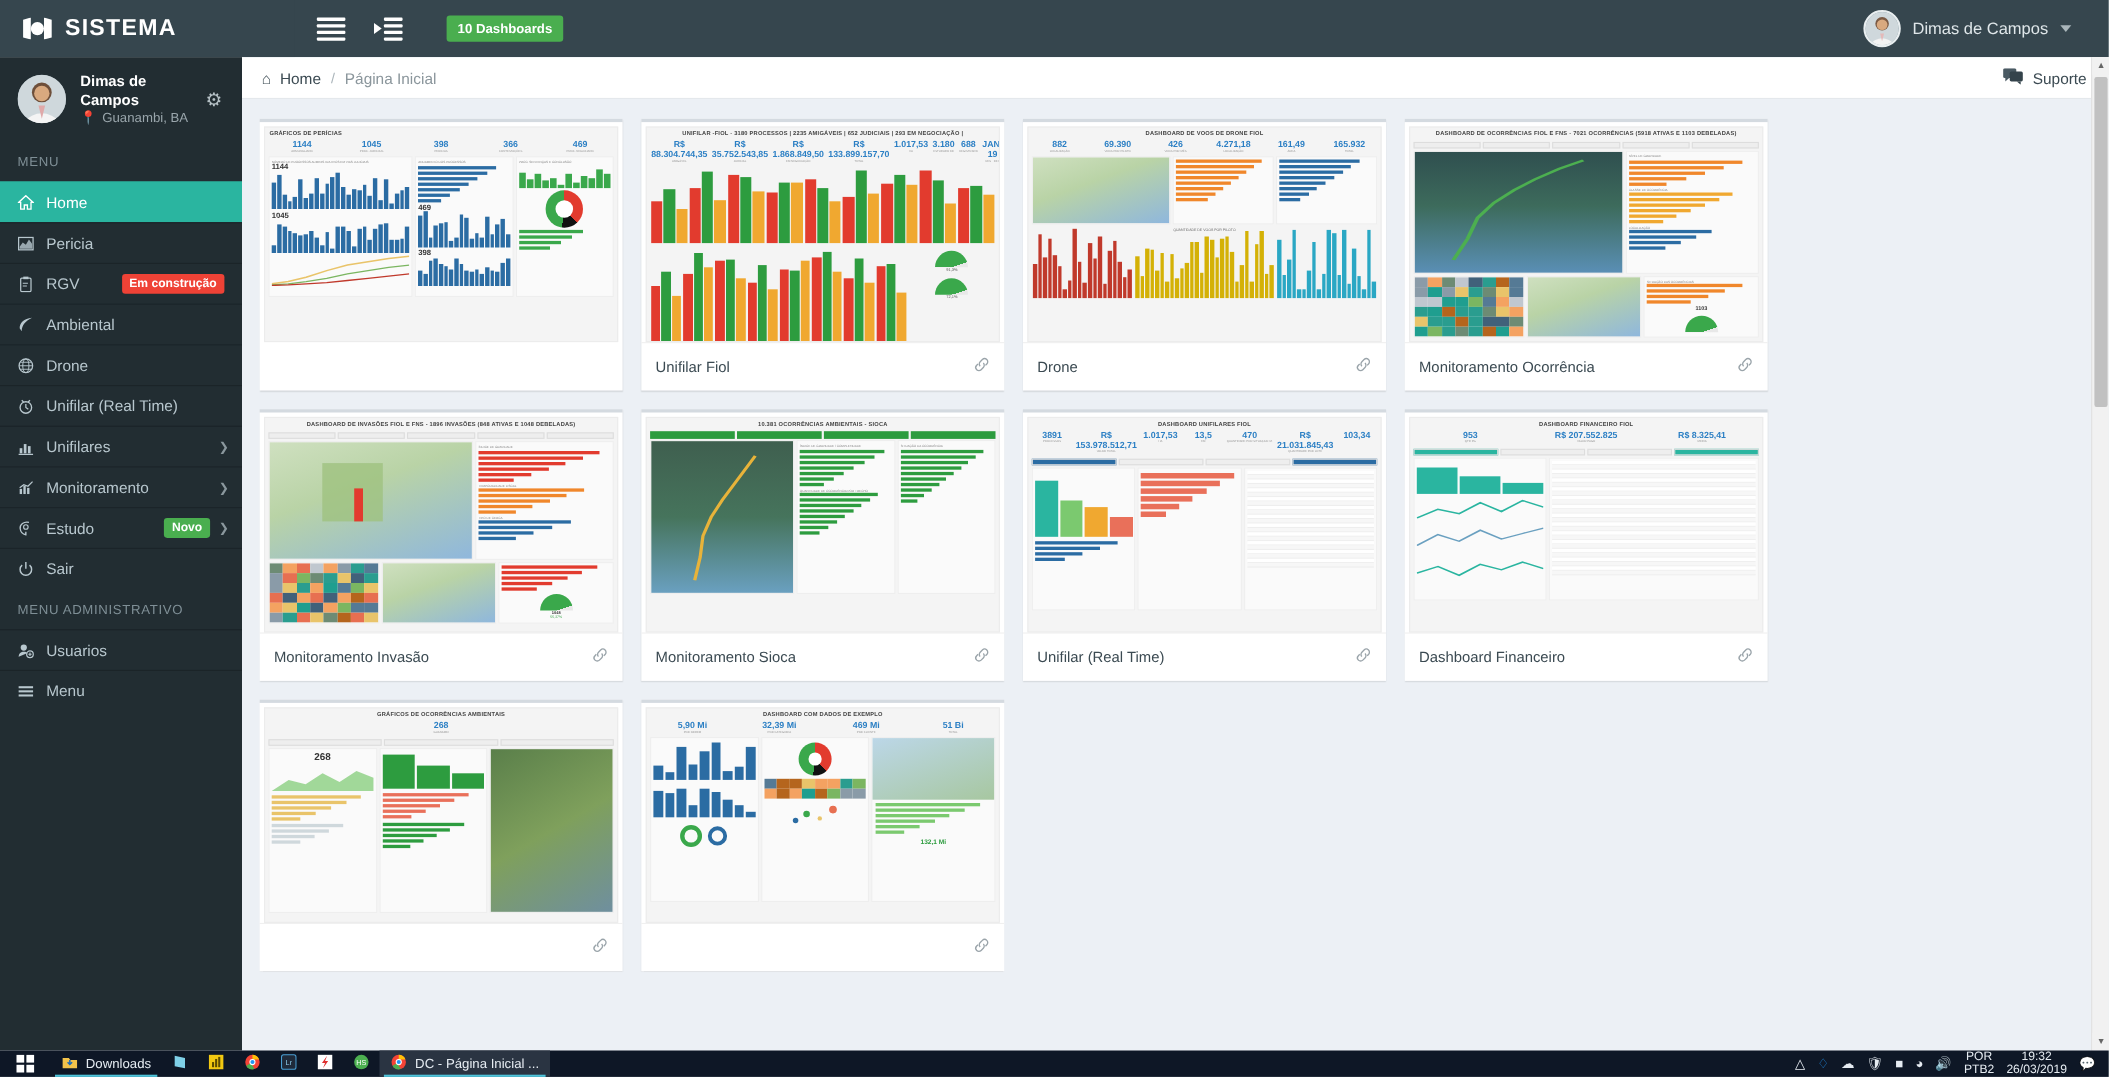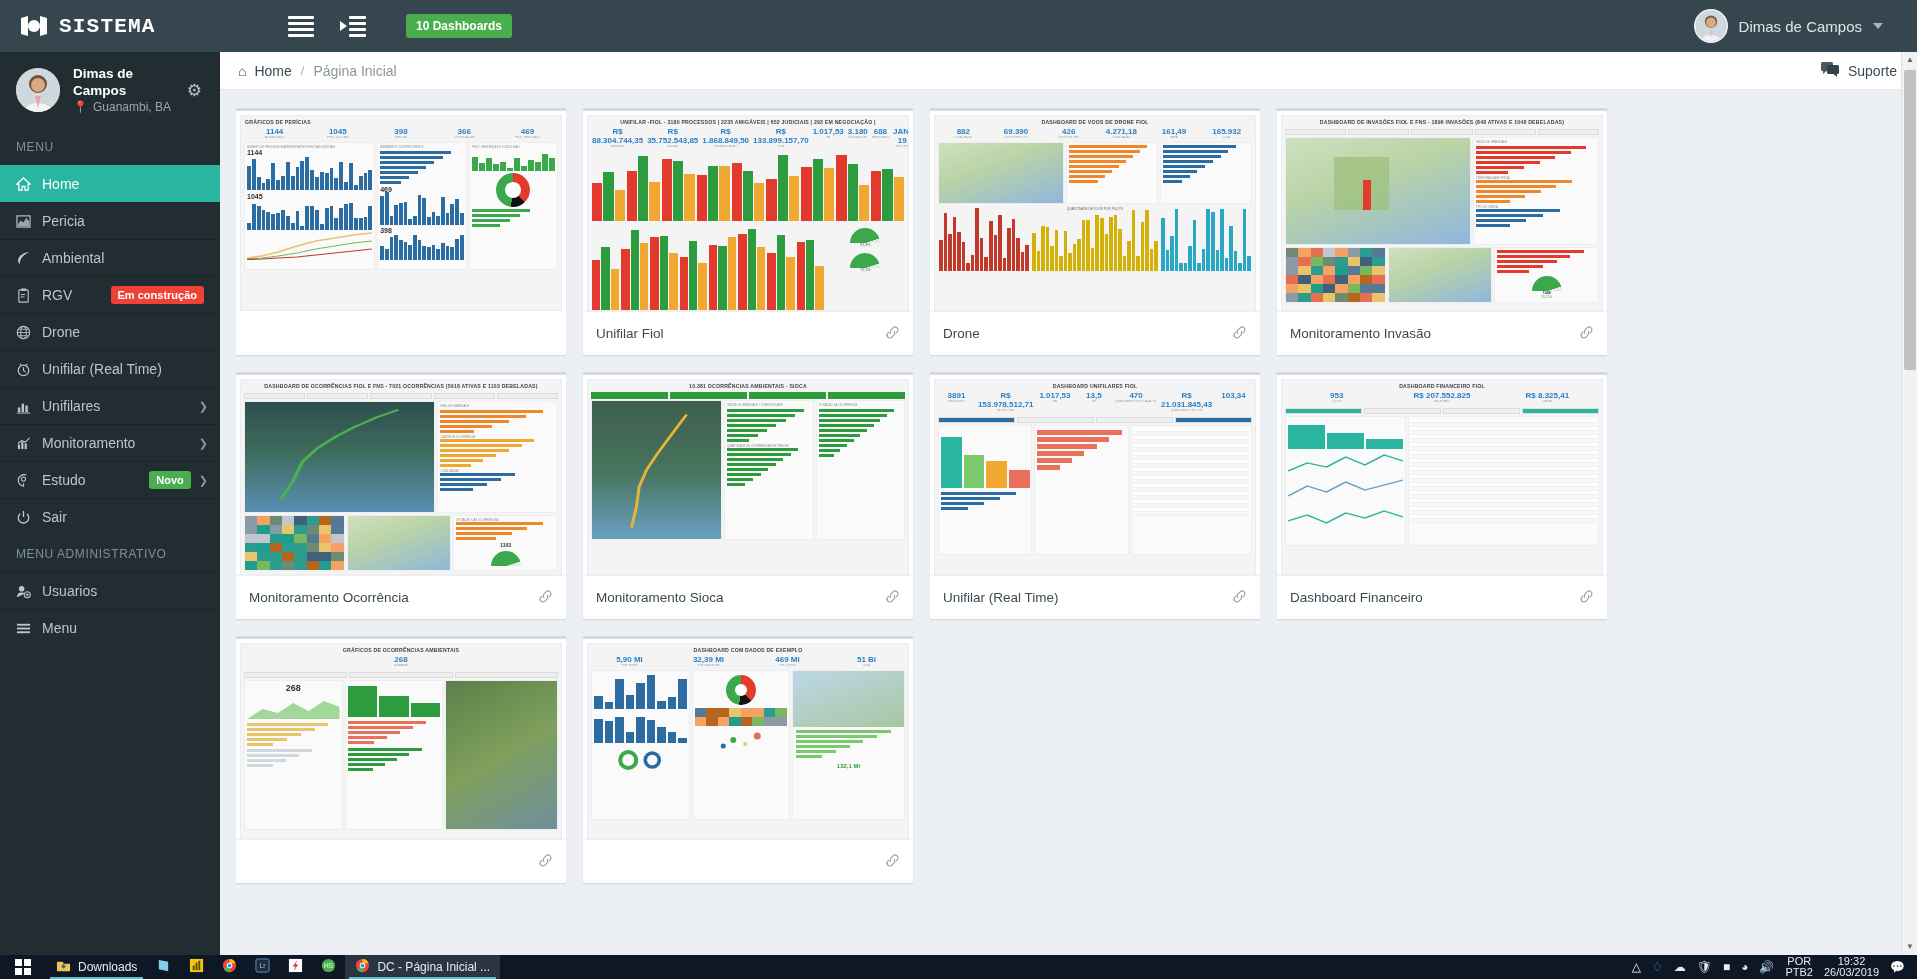--- a/index.html
+++ b/index.html
@@ -15,21 +15,21 @@
   .topbar {
     position: absolute; top: 0; left: 0; width: 1917px; height: 52px;
     background: #36464e; display: flex; align-items: center;
   }
   .brand {
     width: 268px; height: 52px; background: #36464e;
     display: flex; align-items: center; gap: 11px; padding-left: 20px;
   }
   .brand-logo { display: flex; align-items: center; }
   .brand-text {
-    color: #fff; font-size: 21px; font-weight: bold; letter-spacing: 1.2px; font-family: Liberation Mono, monospace;
+    color: #fff; font-size: 21px; font-weight: bold; letter-spacing: 1.2px;
   }
   .topnav { display: flex; align-items: center; gap: 26px; margin-left: 20px; }
   .nav-icon-btn {
     width: 26px; height: 24px; display: flex; flex-direction: column;
     justify-content: center; gap: 3px; cursor: pointer;
   }
   .nav-icon-btn i { display: block; height: 3px; background: #fff; border-radius: 1px; }
   .nav-icon-btn.indent { position: relative; padding-left: 9px; }
   .nav-icon-btn.indent::before {
     content: ""; position: absolute; left: 0; top: 7px;
@@ -296,35 +296,35 @@
           <svg width="15" height="15" viewBox="0 0 16 16" fill="currentColor">
             <rect x="1" y="2" width="14" height="12" fill="none" stroke="currentColor" stroke-width="1.2"></rect>
             <path d="M2 11 L5 7 L8 9 L11 4 L14 8 V13 H2 Z" fill="currentColor" opacity=".8"></path>
           </svg>
         </span>
         <span class="mi-label">Pericia</span>
       </div>
       <div class="menu-item">
         <span class="mi-icon">
           <svg width="15" height="15" viewBox="0 0 16 16" fill="currentColor">
-            <path d="M14 1 C6 2 2 6 2 11 L4 14 C4 8 8 4 14 1 Z" fill="currentColor"></path>
-          </svg>
-        </span>
-        <span class="mi-label">Ambiental</span>
-      </div>
-      <div class="menu-item">
-        <span class="mi-icon">
-          <svg width="15" height="15" viewBox="0 0 16 16" fill="currentColor">
             <rect x="3" y="2" width="10" height="13" rx="1" fill="none" stroke="currentColor" stroke-width="1.2"></rect>
             <rect x="5.5" y="0.5" width="5" height="2.5" fill="currentColor"></rect>
             <path d="M5 7h5M5 9.5h4" stroke="currentColor" stroke-width="1"></path>
           </svg>
         </span>
         <span class="mi-label">RGV</span>
         <span class="mi-badge" style="background: rgb(239, 66, 54);">Em construção</span>
+      </div>
+      <div class="menu-item">
+        <span class="mi-icon">
+          <svg width="15" height="15" viewBox="0 0 16 16" fill="currentColor">
+            <path d="M14 1 C6 2 2 6 2 11 L4 14 C4 8 8 4 14 1 Z" fill="currentColor"></path>
+          </svg>
+        </span>
+        <span class="mi-label">Ambiental</span>
       </div>
       <div class="menu-item">
         <span class="mi-icon">
           <svg width="15" height="15" viewBox="0 0 16 16" fill="currentColor">
             <circle cx="8" cy="8" r="6.6" fill="none" stroke="currentColor" stroke-width="1.2"></circle>
             <ellipse cx="8" cy="8" rx="3" ry="6.6" fill="none" stroke="currentColor" stroke-width="1"></ellipse>
             <path d="M1.5 8h13M2.8 4.6h10.4M2.8 11.4h10.4" stroke="currentColor" stroke-width="0.9"></path>
           </svg>
         </span>
         <span class="mi-label">Drone</span>
@@ -891,20 +891,136 @@
           <span class="card-title">Drone</span>
           <span class="link-icon"><svg width="15" height="15" viewBox="0 0 16 16" fill="none" stroke="currentColor" stroke-width="1.3">
               <path d="M6.5 9.5 A3 3 0 0 1 6.5 5.2 L8.6 3.1 A3 3 0 0 1 12.9 7.4 L11.6 8.7"></path>
               <path d="M9.5 6.5 A3 3 0 0 1 9.5 10.8 L7.4 12.9 A3 3 0 0 1 3.1 8.6 L4.4 7.3"></path>
             </svg></span>
         </div>
       </div>
       <div class="card">
         <div class="card-thumb">
           <div class="th">
+            <div class="th-title cent">DASHBOARD DE OCORRÊNCIAS FIOL E FNS - 7021 OCORRÊNCIAS (5918 ATIVAS E 1103 DEBELADAS)</div>
+            <div class="toolbar-row">
+              <i></i>
+              <i></i>
+              <i></i>
+              <i></i>
+              <i></i>
+            </div>
+            <div class="th-panels" style="height:112px">
+              <div class="th-panel map" style="flex:1.6;position:relative;background:linear-gradient(180deg,#2f4f4f 0%,#3d6b5c 45%,#5a8fb5 100%)"><svg width="100%" height="100%" viewBox="0 0 100 110" preserveAspectRatio="none">
+                  <polyline points="18,100 25,80 30,60 38,46 48,34 58,24 70,14 82,6" stroke="#4caf50" stroke-width="2" fill="none"></polyline>
+                </svg></div>
+              <div class="th-panel">
+                <span class="th-sub">NÍVEL DE GRAVIDADE</span>
+                <div class="hbars" style="margin-top:2px">
+                  <i style="width:90%;background:#f0872b"></i>
+                  <i style="width:75%;background:#f0872b"></i>
+                  <i style="width:60%;background:#f0872b"></i>
+                  <i style="width:45%;background:#f0872b"></i>
+                  <i style="width:30%;background:#f0872b"></i>
+                </div>
+                <span class="th-sub">CLASSE DE OCORRÊNCIA</span>
+                <div class="hbars">
+                  <i style="width:82%;background:#f0a830"></i>
+                  <i style="width:71%;background:#f0a830"></i>
+                  <i style="width:60%;background:#f0a830"></i>
+                  <i style="width:49%;background:#f0a830"></i>
+                  <i style="width:38%;background:#f0a830"></i>
+                  <i style="width:27%;background:#f0a830"></i>
+                </div>
+                <span class="th-sub">LOCALIZAÇÃO</span>
+                <div class="hbars">
+                  <i style="width:65%;background:#2b6ca3"></i>
+                  <i style="width:53%;background:#2b6ca3"></i>
+                  <i style="width:41%;background:#2b6ca3"></i>
+                  <i style="width:29%;background:#2b6ca3"></i>
+                </div>
+              </div>
+            </div>
+            <div class="th-panels" style="height:56px;margin-top:2px">
+              <div class="th-panel swatches" style="padding:0">
+                <i style="background:#8a9ba8"></i>
+                <i style="background:#f4a261"></i>
+                <i style="background:#6d8b74"></i>
+                <i style="background:#c0c7cf"></i>
+                <i style="background:#41617a"></i>
+                <i style="background:#2a9d8f"></i>
+                <i style="background:#b5651d"></i>
+                <i style="background:#557a95"></i>
+                <i style="background:#8a9ba8"></i>
+                <i style="background:#1f9e8f"></i>
+                <i style="background:#8a9ba8"></i>
+                <i style="background:#e9c46a"></i>
+                <i style="background:#2a9d8f"></i>
+                <i style="background:#6d8b74"></i>
+                <i style="background:#e9c46a"></i>
+                <i style="background:#557a95"></i>
+                <i style="background:#c0c7cf"></i>
+                <i style="background:#c0c7cf"></i>
+                <i style="background:#1f9e8f"></i>
+                <i style="background:#1f9e8f"></i>
+                <i style="background:#7bb661"></i>
+                <i style="background:#557a95"></i>
+                <i style="background:#f4a261"></i>
+                <i style="background:#c0c7cf"></i>
+                <i style="background:#2a9d8f"></i>
+                <i style="background:#1f9e8f"></i>
+                <i style="background:#b5651d"></i>
+                <i style="background:#2a9d8f"></i>
+                <i style="background:#2a9d8f"></i>
+                <i style="background:#6d8b74"></i>
+                <i style="background:#e9c46a"></i>
+                <i style="background:#f4a261"></i>
+                <i style="background:#e9c46a"></i>
+                <i style="background:#2a9d8f"></i>
+                <i style="background:#2a9d8f"></i>
+                <i style="background:#b5651d"></i>
+                <i style="background:#2a9d8f"></i>
+                <i style="background:#41617a"></i>
+                <i style="background:#41617a"></i>
+                <i style="background:#6d8b74"></i>
+                <i style="background:#1f9e8f"></i>
+                <i style="background:#7bb661"></i>
+                <i style="background:#2a9d8f"></i>
+                <i style="background:#6d8b74"></i>
+                <i style="background:#2a9d8f"></i>
+                <i style="background:#b5651d"></i>
+                <i style="background:#1f9e8f"></i>
+                <i style="background:#f4a261"></i>
+              </div>
+              <div class="th-panel map"></div>
+              <div class="th-panel">
+                <span class="th-sub">SITUAÇÃO DAS OCORRÊNCIAS</span>
+                <div class="hbars">
+                  <i style="width:88%;background:#f0872b"></i>
+                  <i style="width:72%;background:#f0872b"></i>
+                  <i style="width:56%;background:#f0872b"></i>
+                  <i style="width:40%;background:#f0872b"></i>
+                </div>
+                <div style="font-size:5px;text-align:center;color:#333;font-weight:bold">1103</div>
+                <div class="gauge"></div>
+              </div>
+            </div>
+          </div>
+        </div>
+        <div class="card-foot">
+          <span class="card-title">Monitoramento Ocorrência</span>
+          <span class="link-icon"><svg width="15" height="15" viewBox="0 0 16 16" fill="none" stroke="currentColor" stroke-width="1.3">
+              <path d="M6.5 9.5 A3 3 0 0 1 6.5 5.2 L8.6 3.1 A3 3 0 0 1 12.9 7.4 L11.6 8.7"></path>
+              <path d="M9.5 6.5 A3 3 0 0 1 9.5 10.8 L7.4 12.9 A3 3 0 0 1 3.1 8.6 L4.4 7.3"></path>
+            </svg></span>
+        </div>
+      </div>
+      <div class="card">
+        <div class="card-thumb">
+          <div class="th">
             <div class="th-title cent">DASHBOARD DE INVASÕES FIOL E FNS - 1896 INVASÕES (848 ATIVAS E 1048 DEBELADAS)</div>
             <div class="toolbar-row">
               <i></i>
               <i></i>
               <i></i>
               <i></i>
               <i></i>
             </div>
             <div class="th-panels" style="height:108px">
               <div class="th-panel map" style="flex:1.5;position:relative">
@@ -1000,136 +1116,20 @@
                 </div>
                 <div class="gauge"></div>
                 <div style="font-size:3.6px;text-align:center;color:#333;font-weight:bold">1048</div>
                 <div style="font-size:3.2px;text-align:center;color:#3aa84b">55,27%</div>
               </div>
             </div>
           </div>
         </div>
         <div class="card-foot">
           <span class="card-title">Monitoramento Invasão</span>
-          <span class="link-icon"><svg width="15" height="15" viewBox="0 0 16 16" fill="none" stroke="currentColor" stroke-width="1.3">
-              <path d="M6.5 9.5 A3 3 0 0 1 6.5 5.2 L8.6 3.1 A3 3 0 0 1 12.9 7.4 L11.6 8.7"></path>
-              <path d="M9.5 6.5 A3 3 0 0 1 9.5 10.8 L7.4 12.9 A3 3 0 0 1 3.1 8.6 L4.4 7.3"></path>
-            </svg></span>
-        </div>
-      </div>
-      <div class="card">
-        <div class="card-thumb">
-          <div class="th">
-            <div class="th-title cent">DASHBOARD DE OCORRÊNCIAS FIOL E FNS - 7021 OCORRÊNCIAS (5918 ATIVAS E 1103 DEBELADAS)</div>
-            <div class="toolbar-row">
-              <i></i>
-              <i></i>
-              <i></i>
-              <i></i>
-              <i></i>
-            </div>
-            <div class="th-panels" style="height:112px">
-              <div class="th-panel map" style="flex:1.6;position:relative;background:linear-gradient(180deg,#2f4f4f 0%,#3d6b5c 45%,#5a8fb5 100%)"><svg width="100%" height="100%" viewBox="0 0 100 110" preserveAspectRatio="none">
-                  <polyline points="18,100 25,80 30,60 38,46 48,34 58,24 70,14 82,6" stroke="#4caf50" stroke-width="2" fill="none"></polyline>
-                </svg></div>
-              <div class="th-panel">
-                <span class="th-sub">NÍVEL DE GRAVIDADE</span>
-                <div class="hbars" style="margin-top:2px">
-                  <i style="width:90%;background:#f0872b"></i>
-                  <i style="width:75%;background:#f0872b"></i>
-                  <i style="width:60%;background:#f0872b"></i>
-                  <i style="width:45%;background:#f0872b"></i>
-                  <i style="width:30%;background:#f0872b"></i>
-                </div>
-                <span class="th-sub">CLASSE DE OCORRÊNCIA</span>
-                <div class="hbars">
-                  <i style="width:82%;background:#f0a830"></i>
-                  <i style="width:71%;background:#f0a830"></i>
-                  <i style="width:60%;background:#f0a830"></i>
-                  <i style="width:49%;background:#f0a830"></i>
-                  <i style="width:38%;background:#f0a830"></i>
-                  <i style="width:27%;background:#f0a830"></i>
-                </div>
-                <span class="th-sub">LOCALIZAÇÃO</span>
-                <div class="hbars">
-                  <i style="width:65%;background:#2b6ca3"></i>
-                  <i style="width:53%;background:#2b6ca3"></i>
-                  <i style="width:41%;background:#2b6ca3"></i>
-                  <i style="width:29%;background:#2b6ca3"></i>
-                </div>
-              </div>
-            </div>
-            <div class="th-panels" style="height:56px;margin-top:2px">
-              <div class="th-panel swatches" style="padding:0">
-                <i style="background:#8a9ba8"></i>
-                <i style="background:#f4a261"></i>
-                <i style="background:#6d8b74"></i>
-                <i style="background:#c0c7cf"></i>
-                <i style="background:#41617a"></i>
-                <i style="background:#2a9d8f"></i>
-                <i style="background:#b5651d"></i>
-                <i style="background:#557a95"></i>
-                <i style="background:#8a9ba8"></i>
-                <i style="background:#1f9e8f"></i>
-                <i style="background:#8a9ba8"></i>
-                <i style="background:#e9c46a"></i>
-                <i style="background:#2a9d8f"></i>
-                <i style="background:#6d8b74"></i>
-                <i style="background:#e9c46a"></i>
-                <i style="background:#557a95"></i>
-                <i style="background:#c0c7cf"></i>
-                <i style="background:#c0c7cf"></i>
-                <i style="background:#1f9e8f"></i>
-                <i style="background:#1f9e8f"></i>
-                <i style="background:#7bb661"></i>
-                <i style="background:#557a95"></i>
-                <i style="background:#f4a261"></i>
-                <i style="background:#c0c7cf"></i>
-                <i style="background:#2a9d8f"></i>
-                <i style="background:#1f9e8f"></i>
-                <i style="background:#b5651d"></i>
-                <i style="background:#2a9d8f"></i>
-                <i style="background:#2a9d8f"></i>
-                <i style="background:#6d8b74"></i>
-                <i style="background:#e9c46a"></i>
-                <i style="background:#f4a261"></i>
-                <i style="background:#e9c46a"></i>
-                <i style="background:#2a9d8f"></i>
-                <i style="background:#2a9d8f"></i>
-                <i style="background:#b5651d"></i>
-                <i style="background:#2a9d8f"></i>
-                <i style="background:#41617a"></i>
-                <i style="background:#41617a"></i>
-                <i style="background:#6d8b74"></i>
-                <i style="background:#1f9e8f"></i>
-                <i style="background:#7bb661"></i>
-                <i style="background:#2a9d8f"></i>
-                <i style="background:#6d8b74"></i>
-                <i style="background:#2a9d8f"></i>
-                <i style="background:#b5651d"></i>
-                <i style="background:#1f9e8f"></i>
-                <i style="background:#f4a261"></i>
-              </div>
-              <div class="th-panel map"></div>
-              <div class="th-panel">
-                <span class="th-sub">SITUAÇÃO DAS OCORRÊNCIAS</span>
-                <div class="hbars">
-                  <i style="width:88%;background:#f0872b"></i>
-                  <i style="width:72%;background:#f0872b"></i>
-                  <i style="width:56%;background:#f0872b"></i>
-                  <i style="width:40%;background:#f0872b"></i>
-                </div>
-                <div style="font-size:5px;text-align:center;color:#333;font-weight:bold">1103</div>
-                <div class="gauge"></div>
-              </div>
-            </div>
-          </div>
-        </div>
-        <div class="card-foot">
-          <span class="card-title">Monitoramento Ocorrência</span>
           <span class="link-icon"><svg width="15" height="15" viewBox="0 0 16 16" fill="none" stroke="currentColor" stroke-width="1.3">
               <path d="M6.5 9.5 A3 3 0 0 1 6.5 5.2 L8.6 3.1 A3 3 0 0 1 12.9 7.4 L11.6 8.7"></path>
               <path d="M9.5 6.5 A3 3 0 0 1 9.5 10.8 L7.4 12.9 A3 3 0 0 1 3.1 8.6 L4.4 7.3"></path>
             </svg></span>
         </div>
       </div>
       <div class="card">
         <div class="card-thumb">
           <div class="th">
             <div class="th-title cent">10.381 OCORRÊNCIAS AMBIENTAIS - SIOCA</div>

